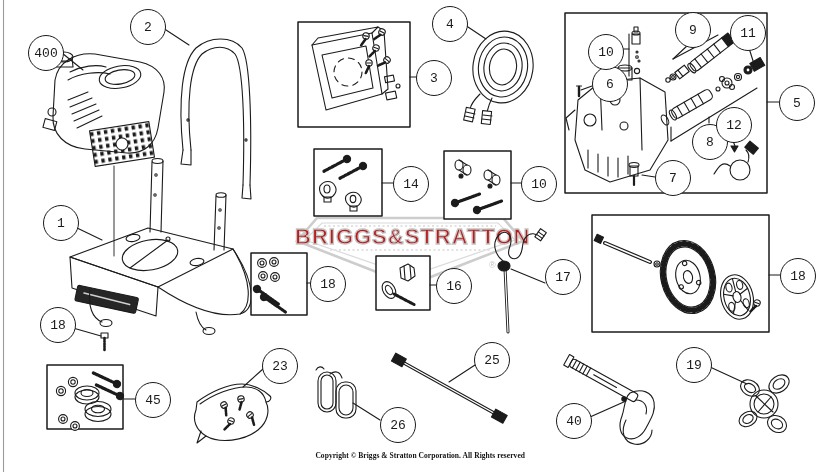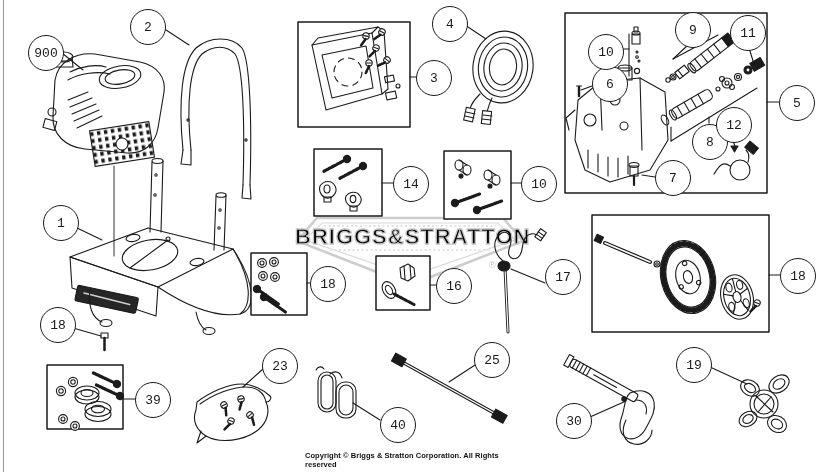--- a/index.html
+++ b/index.html
@@ -1,30 +1,30 @@
 <!DOCTYPE html>
 <html><head>
 <meta charset="utf-8">
 <style>
   html,body{margin:0;padding:0;background:#fff;}
   #stage{position:relative;width:835px;height:472px;background:#fff;overflow:hidden;
          font-family:"Liberation Sans",sans-serif;}
   #stage svg{position:absolute;left:0;top:0;}
   .wm-text{position:absolute;left:295px;top:224px;width:230px;text-align:center;
            font-family:"Liberation Sans",sans-serif;font-weight:800;font-size:22px;
-           letter-spacing:1px;color:#000000;-webkit-text-stroke:1.3px #c4c4c4;
+           letter-spacing:1px;color:#b91c1c;-webkit-text-stroke:1.3px #c4c4c4;
            z-index:1;user-select:none;}
   .wm-reg{position:absolute;left:489px;top:260px;font-size:9px;color:#c4c4c4;z-index:1;}
   #artlayer{z-index:2;}
   #wmlayer{z-index:1;}
   .co{position:absolute;width:34px;height:34px;border:1.4px solid #1b1b1b;border-radius:50%;
       background:#fff;display:flex;align-items:center;justify-content:center;
       font-family:"Liberation Mono",monospace;font-size:13px;color:#1b1b1b;z-index:3;}
-  .copyright{position:absolute;left:305px;top:451px;width:220px;text-align:left;
-             font-size:7.5px;font-weight:bold;color:#111;z-index:3;letter-spacing:0.05px;}
+  .copyright{position:absolute;left:305px;top:451px;width:220px;text-align:right;
+             font-size:7.5px;font-weight:bold;color:#111;z-index:3;letter-spacing:0.05px;font-family:Liberation Serif, serif;}
 </style>
 </head>
 <body>
 
 <div id="stage">
 
   <svg id="wmlayer" width="835" height="472" viewBox="0 0 835 472">
     <g fill="none">
       <polygon points="297,241 317,218 503,218 523,241 410,285" stroke="#cdcdcd" stroke-width="2.6"></polygon>
       <polygon points="305,240 322,223 498,223 515,240 410,276" stroke="#dadada" stroke-width="1.2"></polygon>
@@ -442,41 +442,41 @@
         <line x1="733" y1="141" x2="735" y2="146"></line>
         <line x1="780" y1="275" x2="769" y2="275"></line>
         <line x1="710" y1="367" x2="747" y2="384"></line>
         <line x1="590" y1="417" x2="626" y2="401"></line>
         <line x1="475" y1="365" x2="449" y2="382"></line>
         <line x1="380" y1="420" x2="353" y2="403"></line>
       </g>
     </g>
   </svg>
 
-  <div class="co" style="left:28px;top:35px">900</div>
+  <div class="co" style="left:28px;top:35px">400</div>
   <div class="co" style="left:130px;top:9px">2</div>
   <div class="co" style="left:43px;top:205px">1</div>
   <div class="co" style="left:40px;top:307px">18</div>
-  <div class="co" style="left:135px;top:382px">39</div>
+  <div class="co" style="left:135px;top:382px">45</div>
   <div class="co" style="left:262px;top:348px">23</div>
   <div class="co" style="left:416px;top:60px">3</div>
   <div class="co" style="left:432px;top:6px">4</div>
   <div class="co" style="left:393px;top:166px">14</div>
   <div class="co" style="left:521px;top:166px">10</div>
   <div class="co" style="left:310px;top:266px">18</div>
   <div class="co" style="left:436px;top:268px">16</div>
   <div class="co" style="left:545px;top:259px">17</div>
   <div class="co" style="left:779px;top:85px">5</div>
   <div class="co" style="left:592px;top:66px">6</div>
   <div class="co" style="left:655px;top:160px">7</div>
   <div class="co" style="left:692px;top:124px">8</div>
   <div class="co" style="left:675px;top:12px">9</div>
   <div class="co" style="left:588px;top:34px">10</div>
   <div class="co" style="left:730px;top:15px">11</div>
   <div class="co" style="left:716px;top:107px">12</div>
   <div class="co" style="left:780px;top:258px">18</div>
   <div class="co" style="left:676px;top:347px">19</div>
-  <div class="co" style="left:556px;top:403px">30</div>
+  <div class="co" style="left:556px;top:403px">40</div>
   <div class="co" style="left:474px;top:342px">25</div>
-  <div class="co" style="left:380px;top:407px">40</div>
+  <div class="co" style="left:380px;top:407px">26</div>
 
   <div class="copyright">Copyright © Briggs &amp; Stratton Corporation. All Rights reserved</div>
 </div>
 
 </body></html>

